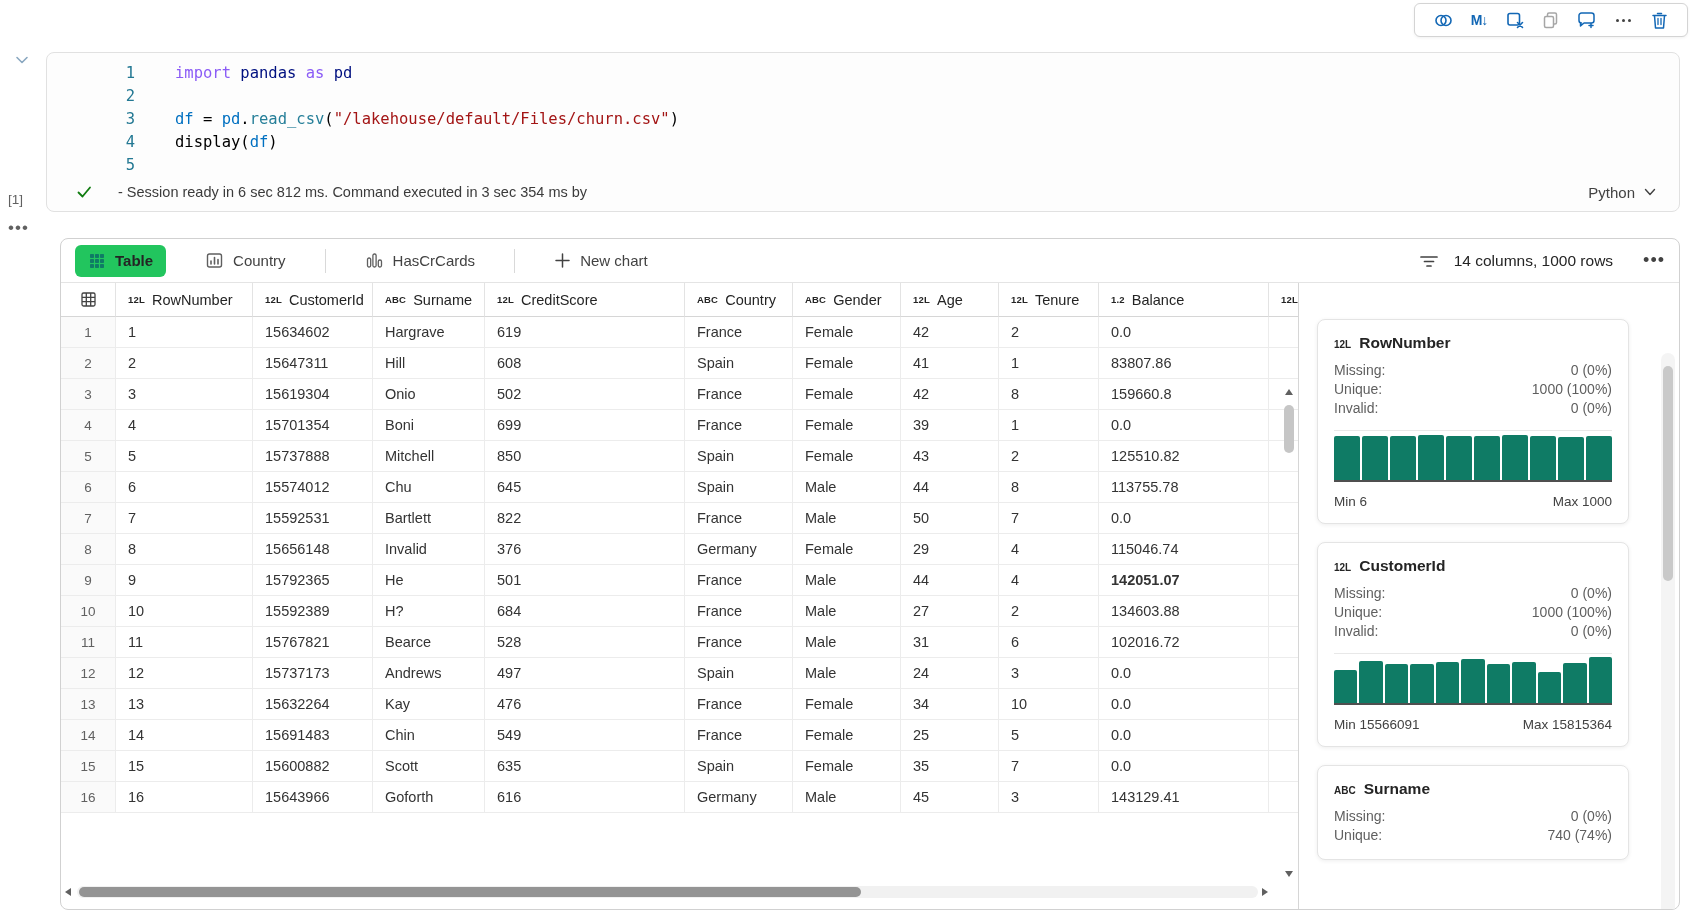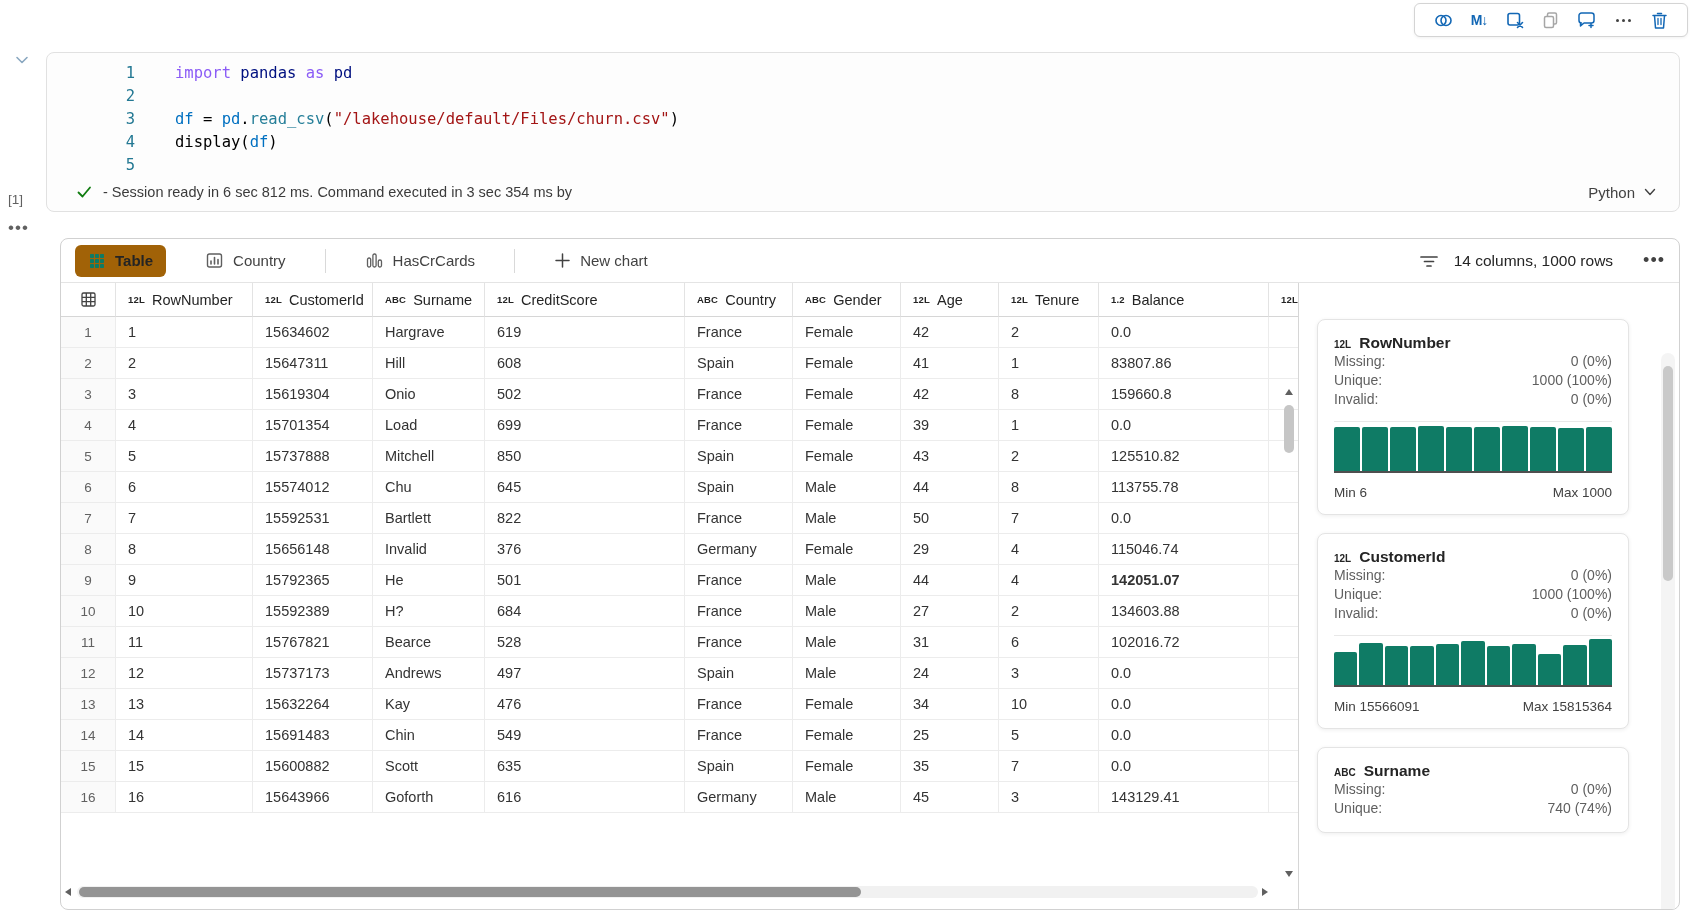--- a/index.html
+++ b/index.html
@@ -23,31 +23,31 @@
   .code-cell{position:absolute;left:46px;top:52px;width:1634px;height:160px;background:#fdfdfd;
     border:1px solid #e1e1e1;border-radius:8px;}
   .code-lines{padding-top:9px;font-family:"DejaVu Sans Mono","Liberation Mono",monospace;font-size:15.5px;}
   .code-line{display:flex;height:23px;line-height:23px;white-space:pre;}
   .line-number{width:88px;text-align:right;color:#237893;flex:none;}
   .code-text{margin-left:40px;}
   .tok-kw{color:#8b5cf6;} .tok-id{color:#001080;} .tok-var{color:#0070C1;}
   .tok-com{color:#008000;} .tok-fn{color:#267F99;} .tok-str{color:#A31515;} .tok-pln{color:#000;}
   .status-row{position:absolute;left:0;right:0;bottom:7px;height:24px;display:flex;align-items:center;}
   .status-check{margin-left:28px;width:18px;height:18px;}
-  .status-text{margin-left:10px;font-size:14.5px;color:#3b3b3b;}
+  .status-text{margin-left:25px;font-size:14.5px;color:#3b3b3b;}
   .lang-picker{margin-left:auto;margin-right:22px;display:flex;align-items:center;gap:8px;
     font-size:15px;color:#424242;cursor:pointer;}
 
   
   .result-card{position:absolute;left:60px;top:238px;width:1620px;height:672px;background:#fff;
     border:1px solid #d1d1d1;border-radius:8px;overflow:hidden;}
   .tabbar{height:44px;display:flex;align-items:center;padding:0 14px;border-bottom:1px solid #e4e4e4;}
   .tab{display:flex;align-items:center;gap:9px;padding:7px 13px;border-radius:6px;cursor:pointer;
     font-size:15px;color:#424242;margin-right:26px;}
-  .tab.selected{background:#a16207;font-weight:700;color:#242424;}
+  .tab.selected{background:#22c55e;font-weight:700;color:#242424;}
   .tab-sep{width:1px;height:24px;background:#d9d9d9;margin-right:26px;}
   .tabbar-right{margin-left:auto;display:flex;align-items:center;gap:14px;}
   .summary-text{font-size:15.5px;color:#242424;}
   .tb-more{font-size:18px;color:#424242;letter-spacing:1px;margin-left:16px;cursor:pointer;}
   .ic-btn{display:flex;align-items:center;justify-content:center;cursor:pointer;}
 
   .content{display:flex;height:627px;}
   .table-section{position:relative;width:1238px;border-right:1px solid #d6d6d6;flex:none;}
   .tv-header{height:66px;display:flex;align-items:center;padding:0 14px 0 20px;}
   .tv-title{font-size:18px;font-weight:700;color:#242424;}
@@ -85,21 +85,21 @@
   
   .inspect-panel{position:relative;flex:1;overflow:hidden;}
   .inspect-head{display:flex;align-items:center;padding:20px 24px 0 22px;}
   .inspect-title{font-size:16.5px;font-weight:700;color:#242424;}
   .inspect-collapse{margin-left:auto;cursor:pointer;display:flex;}
   .cards{margin:36px 0 0 18px;width:312px;}
   .card{background:#fff;border:1px solid #e4e4e4;border-radius:8px;box-shadow:0 1px 4px rgba(0,0,0,.07);
     padding:14px 16px;margin-bottom:18px;}
   .card-title{display:flex;align-items:baseline;gap:8px;font-size:15.5px;font-weight:700;color:#242424;}
   .card-badge{font-size:10px;font-weight:700;color:#242424;}
-  .card-stats{}
+  .card-stats{margin-top:9px;}
   .stat-row{display:flex;justify-content:space-between;font-size:14px;color:#5f5f5f;line-height:19px;}
   .hist-wrap{margin-top:12px;border-top:1px solid #e8e8e8;padding-top:3px;}
   .hist{height:48px;display:flex;align-items:flex-end;gap:2px;border-bottom:2px solid #4f4f4f;}
   .hist .bar{flex:1;border-radius:2px 2px 0 0;}
   .minmax{display:flex;justify-content:space-between;margin-top:12px;font-size:13.5px;color:#424242;}
   .ivsb{position:absolute;right:4px;top:70px;width:14px;height:592px;background:#f4f4f4;border-radius:7px;}
   .ivsb .thumb{position:absolute;left:2px;top:13px;width:10px;height:215px;background:#c9c9c9;border-radius:5px;}
 </style>
 </head>
 <body>
@@ -326,21 +326,21 @@
               <div class="g-cell" style="width: 108px;">Female</div>
               <div class="g-cell" style="width: 98px;">42</div>
               <div class="g-cell" style="width: 100px;">8</div>
               <div class="g-cell" style="width: 170px;">159660.8</div>
               <div class="g-cell" style="width: 30px;"></div>
             </div>
             <div class="g-row">
               <div class="g-cell g-gutter" style="width: 55px;">4</div>
               <div class="g-cell" style="width: 137px;">4</div>
               <div class="g-cell" style="width: 120px;">15701354</div>
-              <div class="g-cell" style="width: 112px;">Load</div>
+              <div class="g-cell" style="width: 112px;">Boni</div>
               <div class="g-cell" style="width: 200px;">699</div>
               <div class="g-cell" style="width: 108px;">France</div>
               <div class="g-cell" style="width: 108px;">Female</div>
               <div class="g-cell" style="width: 98px;">39</div>
               <div class="g-cell" style="width: 100px;">1</div>
               <div class="g-cell" style="width: 170px;">0.0</div>
               <div class="g-cell" style="width: 30px;"></div>
             </div>
             <div class="g-row">
               <div class="g-cell g-gutter" style="width: 55px;">5</div>

